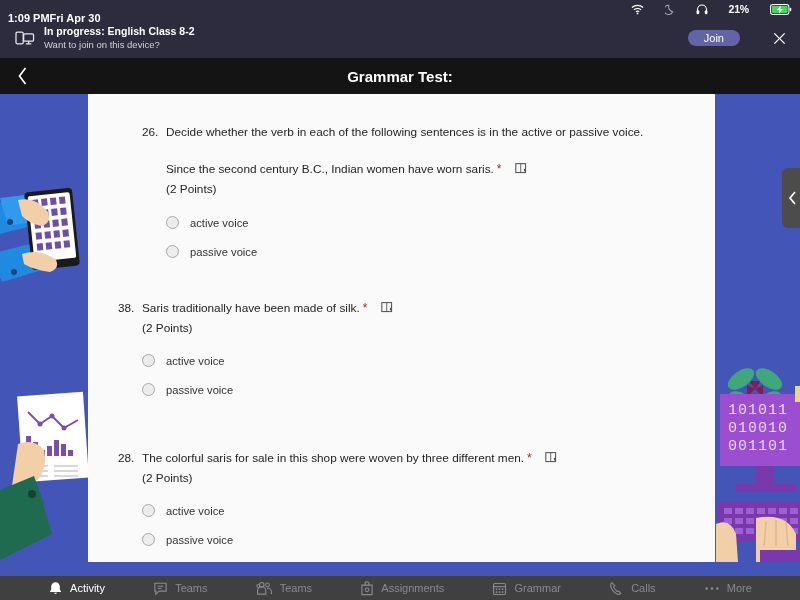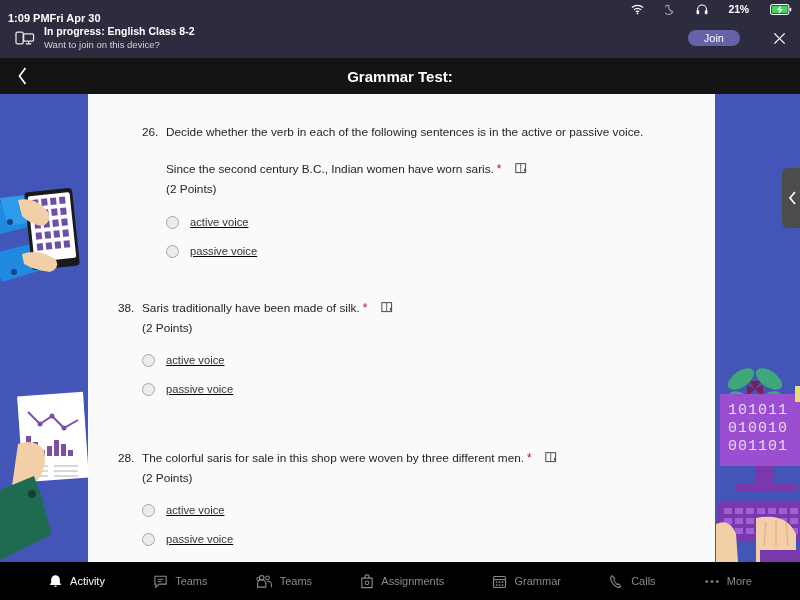--- a/index.html
+++ b/index.html
@@ -218,24 +218,23 @@
     margin-top: 1px;
     color: #242424;
     font-size: 11.8px;
   }
   .options {
     margin-left: 24px;
     margin-top: 14px;
   }
   .opt-row {
     display: flex;
-    align-items: flex-start;
+    align-items: flex-end;
     margin-bottom: 16px;
     cursor: pointer;
-    text-decoration: underline;
   }
   .radio {
     width: 13px;
     height: 13px;
     border-radius: 50%;
     border: 1px solid #a6a6a6;
     background: #ececec;
     flex: 0 0 13px;
     margin-right: 11px;
     box-sizing: border-box;
@@ -243,22 +242,22 @@
   .opt-label {
     font-size: 11.2px;
     color: #333333;
   }
 
   
   .bottom-nav {
     position: absolute;
     bottom: 0; left: 0;
     width: 800px;
-    height: 38px;
-    background: #000000;
+    height: 24px;
+    background: #404040;
     display: flex;
     align-items: center;
     justify-content: space-around;
     z-index: 45;
     padding: 0 24px;
     box-sizing: border-box;
   }
   .nav-item {
     display: flex;
     align-items: center;

